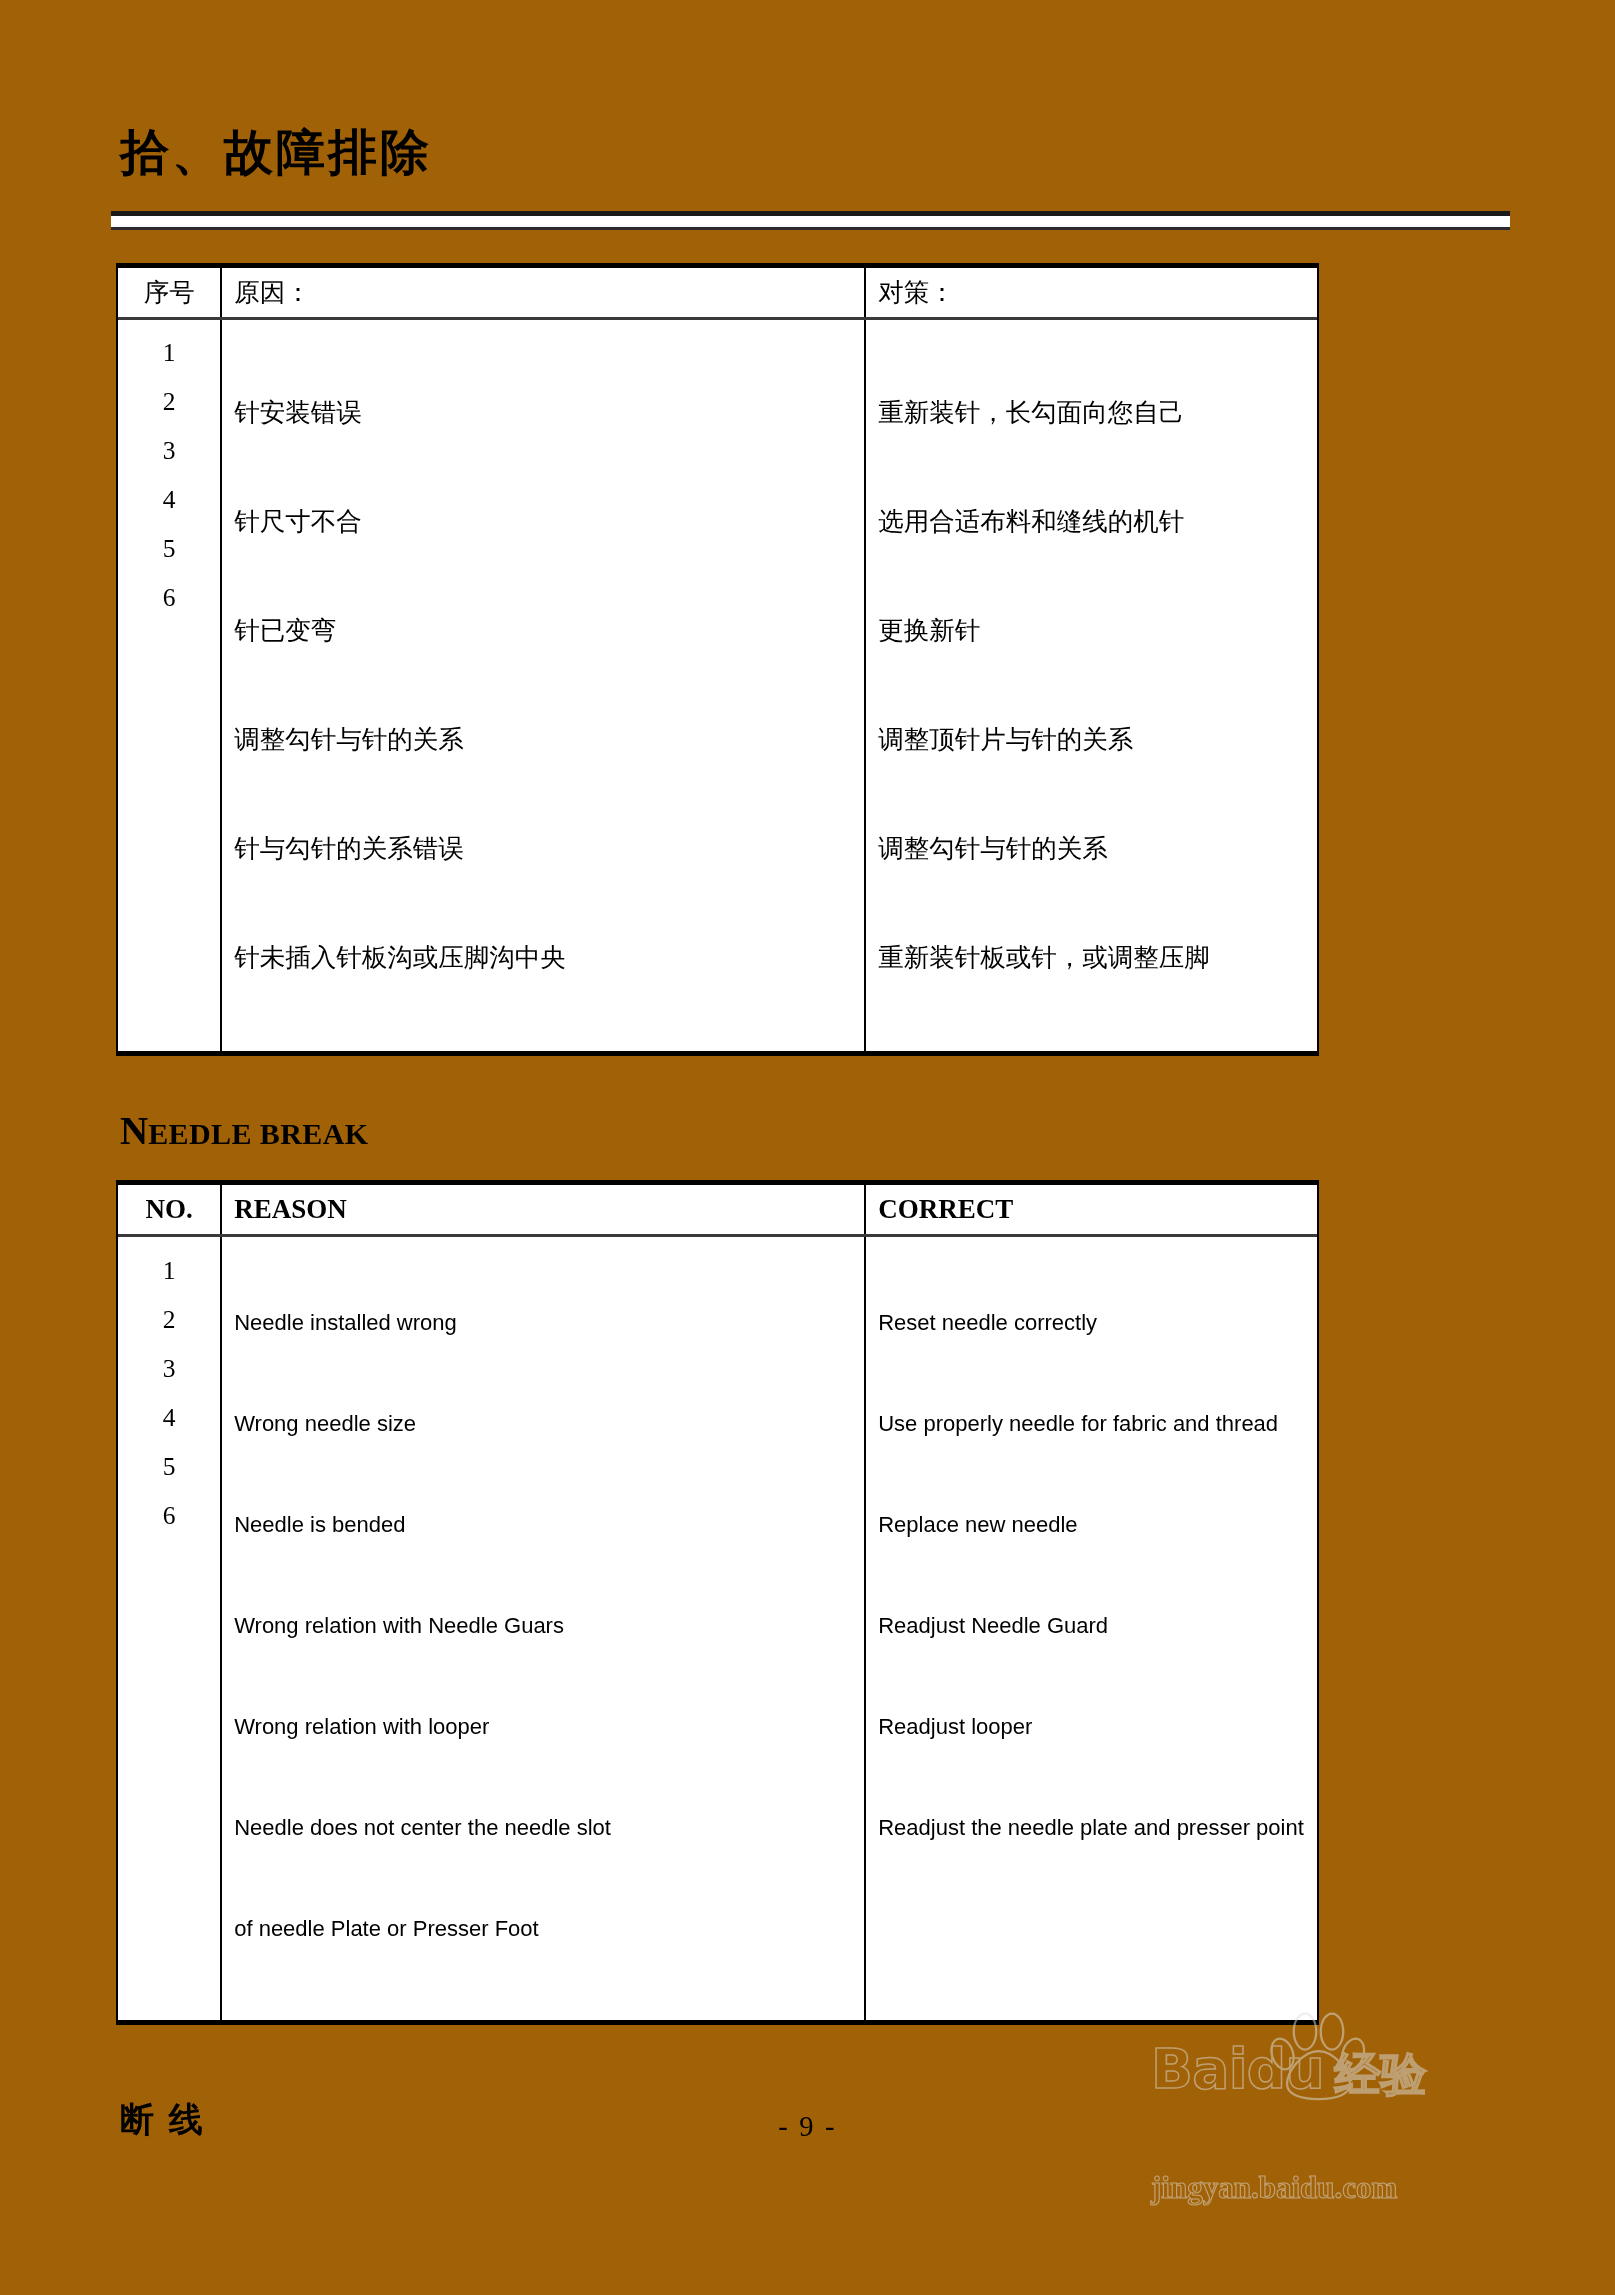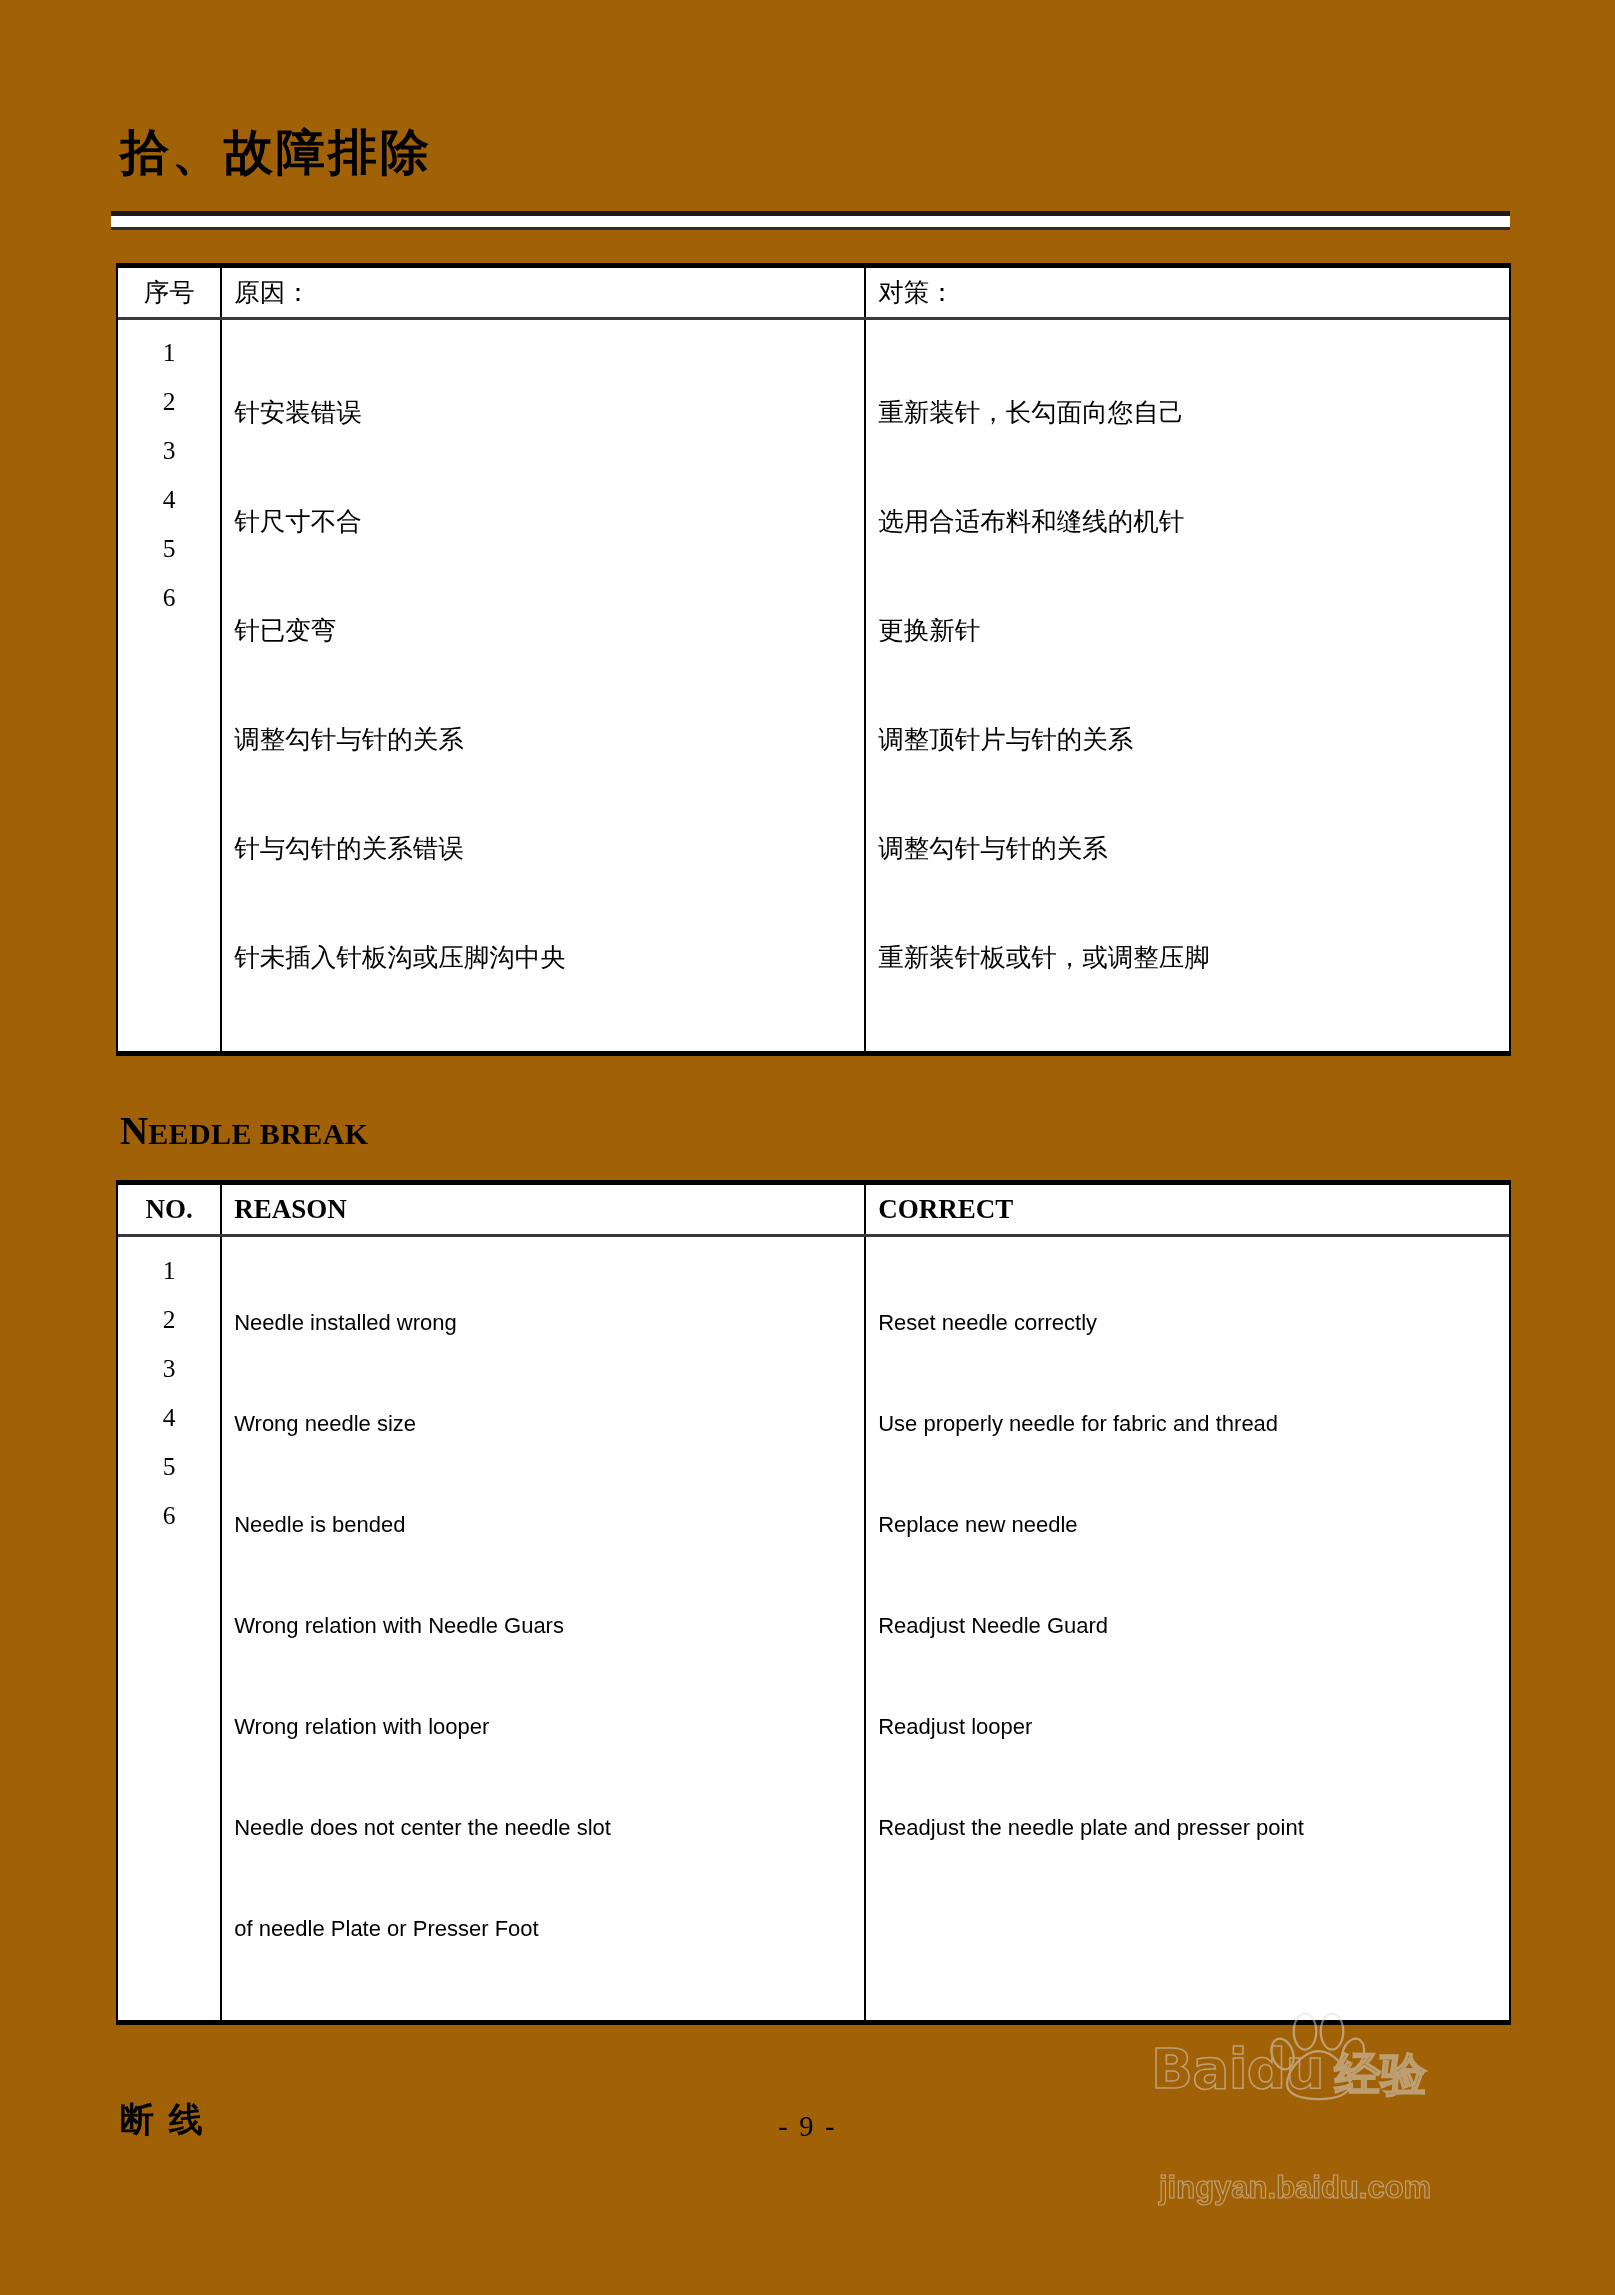--- a/index.html
+++ b/index.html
@@ -83,21 +83,21 @@
   .section-heading-en .cap {
     font-size: 39px;
   }
   .section-heading-en .sc {
     font-size: 30px;
     letter-spacing: 0.4px;
   }
 
   
   .tbl-wrap {
-    width: 1395px;
+    width: 1203px;
     margin-left: 5.2px;
     border: 2.2px solid #000;
     border-top-width: 5.2px;
     border-bottom-width: 5.2px;
     box-sizing: border-box;
     background: #fff;
   }
   .tbl-wrap.t1 { margin-top: 33px; }
   .tbl-wrap.t2 { margin-top: 30px; }
 
@@ -218,23 +218,23 @@
     font-family: "DejaVu Sans", "Liberation Sans", sans-serif;
     font-size: 46px;
     font-weight: bold;
     color: transparent;
     -webkit-text-stroke: 1.5px #dcdcdc;
     line-height: 1;
     margin-left: 6px;
   }
   .wm-url {
     position: absolute;
-    left: 8px;
+    left: 0;
     top: 174px;
-    font-family: Liberation Sans, sans-serif;
+    font-family: Liberation Serif, serif;
     font-size: 31px;
     font-weight: bold;
     color: transparent;
     -webkit-text-stroke: 1.1px #e2e2e2;
     letter-spacing: 0px;
   }
 </style>
 </head>
 <body>
 

